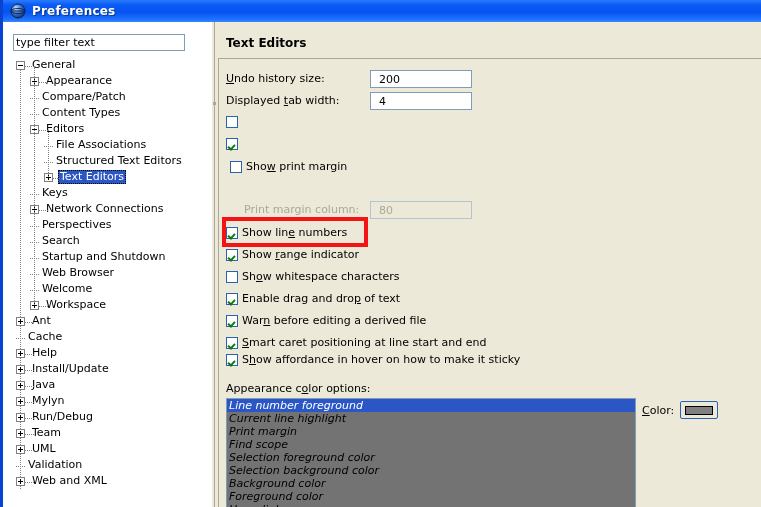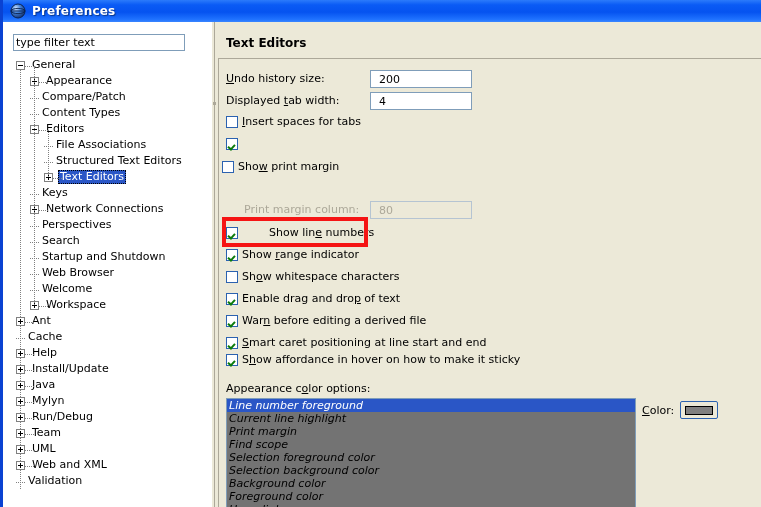--- a/index.html
+++ b/index.html
@@ -386,22 +386,22 @@
           <div class="trow"><span style="display:inline-block;width:24px"></span><span class="exp plus"></span><span class="dots" style="width:5px"></span><span class="tlabel">Workspace</span></div>
           <div class="trow"><span style="display:inline-block;width:10px"></span><span class="exp plus"></span><span class="dots" style="width:5px"></span><span class="tlabel">Ant</span></div>
           <div class="trow"><span style="display:inline-block;width:10px"></span><span class="dots"></span><span class="tlabel">Cache</span></div>
           <div class="trow"><span style="display:inline-block;width:10px"></span><span class="exp plus"></span><span class="dots" style="width:5px"></span><span class="tlabel">Help</span></div>
           <div class="trow"><span style="display:inline-block;width:10px"></span><span class="exp plus"></span><span class="dots" style="width:5px"></span><span class="tlabel">Install/Update</span></div>
           <div class="trow"><span style="display:inline-block;width:10px"></span><span class="exp plus"></span><span class="dots" style="width:5px"></span><span class="tlabel">Java</span></div>
           <div class="trow"><span style="display:inline-block;width:10px"></span><span class="exp plus"></span><span class="dots" style="width:5px"></span><span class="tlabel">Mylyn</span></div>
           <div class="trow"><span style="display:inline-block;width:10px"></span><span class="exp plus"></span><span class="dots" style="width:5px"></span><span class="tlabel">Run/Debug</span></div>
           <div class="trow"><span style="display:inline-block;width:10px"></span><span class="exp plus"></span><span class="dots" style="width:5px"></span><span class="tlabel">Team</span></div>
           <div class="trow"><span style="display:inline-block;width:10px"></span><span class="exp plus"></span><span class="dots" style="width:5px"></span><span class="tlabel">UML</span></div>
+          <div class="trow"><span style="display:inline-block;width:10px"></span><span class="dots"></span><span class="tlabel">Validation</span></div>
           <div class="trow"><span style="display:inline-block;width:10px"></span><span class="exp plus"></span><span class="dots" style="width:5px"></span><span class="tlabel">Web and XML</span></div>
-          <div class="trow"><span style="display:inline-block;width:10px"></span><span class="dots"></span><span class="tlabel">Validation</span></div>
           <div class="vline" style="left: 28px; top: 8px; height: 240px;"></div>
           <div class="vline" style="left: 42px; top: 72px; height: 48px;"></div>
         </div>
 
     </div>
 
     <div id="splitter">
       <div class="sline"></div>
       <div class="sgrip"></div>
     </div>
@@ -417,30 +417,29 @@
           <input type="text" class="textbox" value="200" style="left: 152px; top: 48px; width: 102px;">
           <div class="fieldrow" style="left: 8px; top: 70px;"><span class="fieldlabel">Displayed <span class="mn">t</span>ab width:</span></div>
           <input type="text" class="textbox" value="4" style="left: 152px; top: 70px; width: 102px;">
           <div class="fieldrow" style="left: 26px; top: 179px;"><span class="fieldlabel disabled">Print margin column:</span></div>
           <input type="text" class="textbox disabled" disabled="" value="80" style="left: 152px; top: 179px; width: 102px;">
         </div>
 
       <div id="checks">
           <div class="cbrow" style="left: 8px; top: 92px;">
             <span class="cbox"></span>
-            <span class="cblabel"><span class="mn">I</span>nsert spaces for tabs</span>
           </div>
           <div class="cbrow" style="left: 8px; top: 114px;">
             <span class="cbox checked"></span>
           </div>
-          <div class="cbrow" style="left: 4px; top: 137px;">
+          <div class="cbrow" style="left: 12px; top: 137px;">
             <span class="cbox"></span>
             <span class="cblabel">Sho<span class="mn">w</span> print margin</span>
           </div>
-          <div class="cbrow" style="left: 8px; top: 203px; gap: 27px;">
+          <div class="cbrow" style="left: 8px; top: 203px;">
             <span class="cbox checked"></span>
             <span class="cblabel">Show lin<span class="mn">e</span> numbers</span>
           </div>
           <div class="cbrow" style="left: 8px; top: 225px;">
             <span class="cbox checked"></span>
             <span class="cblabel">Show <span class="mn">r</span>ange indicator</span>
           </div>
           <div class="cbrow" style="left: 8px; top: 247px;">
             <span class="cbox"></span>
             <span class="cblabel">Sh<span class="mn">o</span>w whitespace characters</span>

